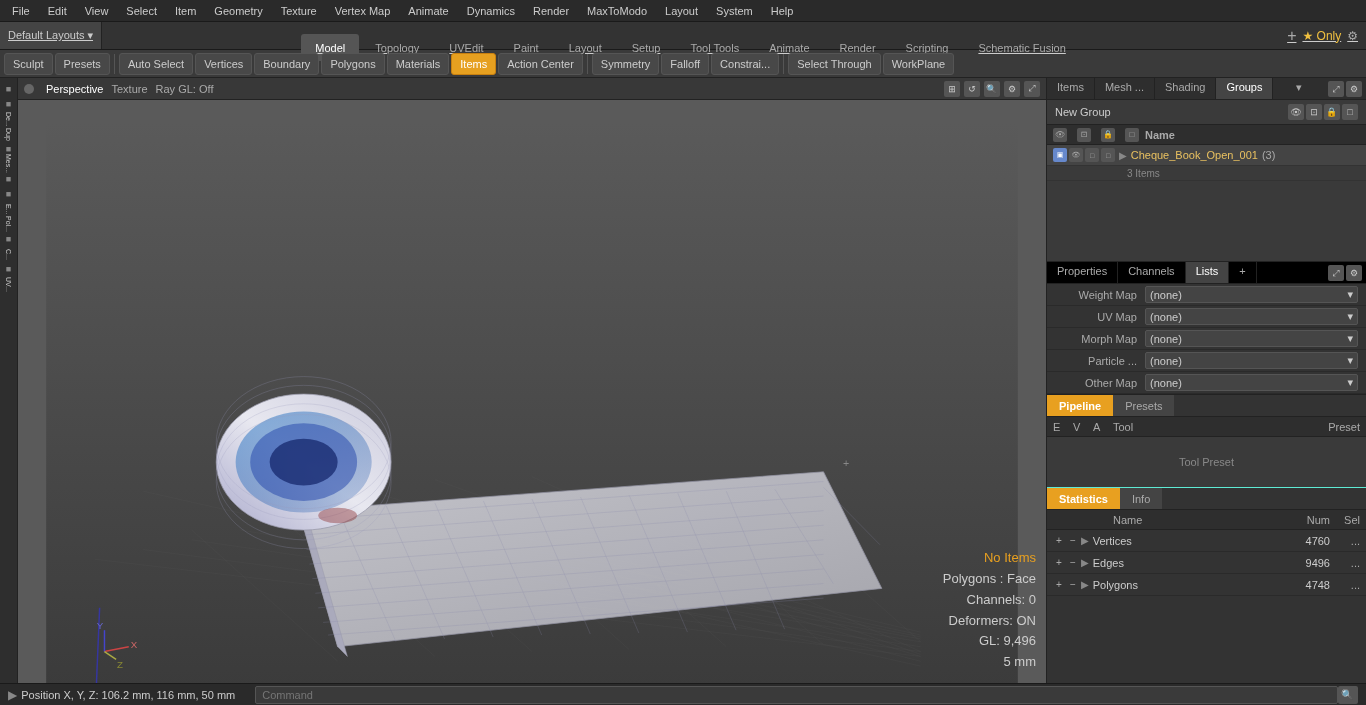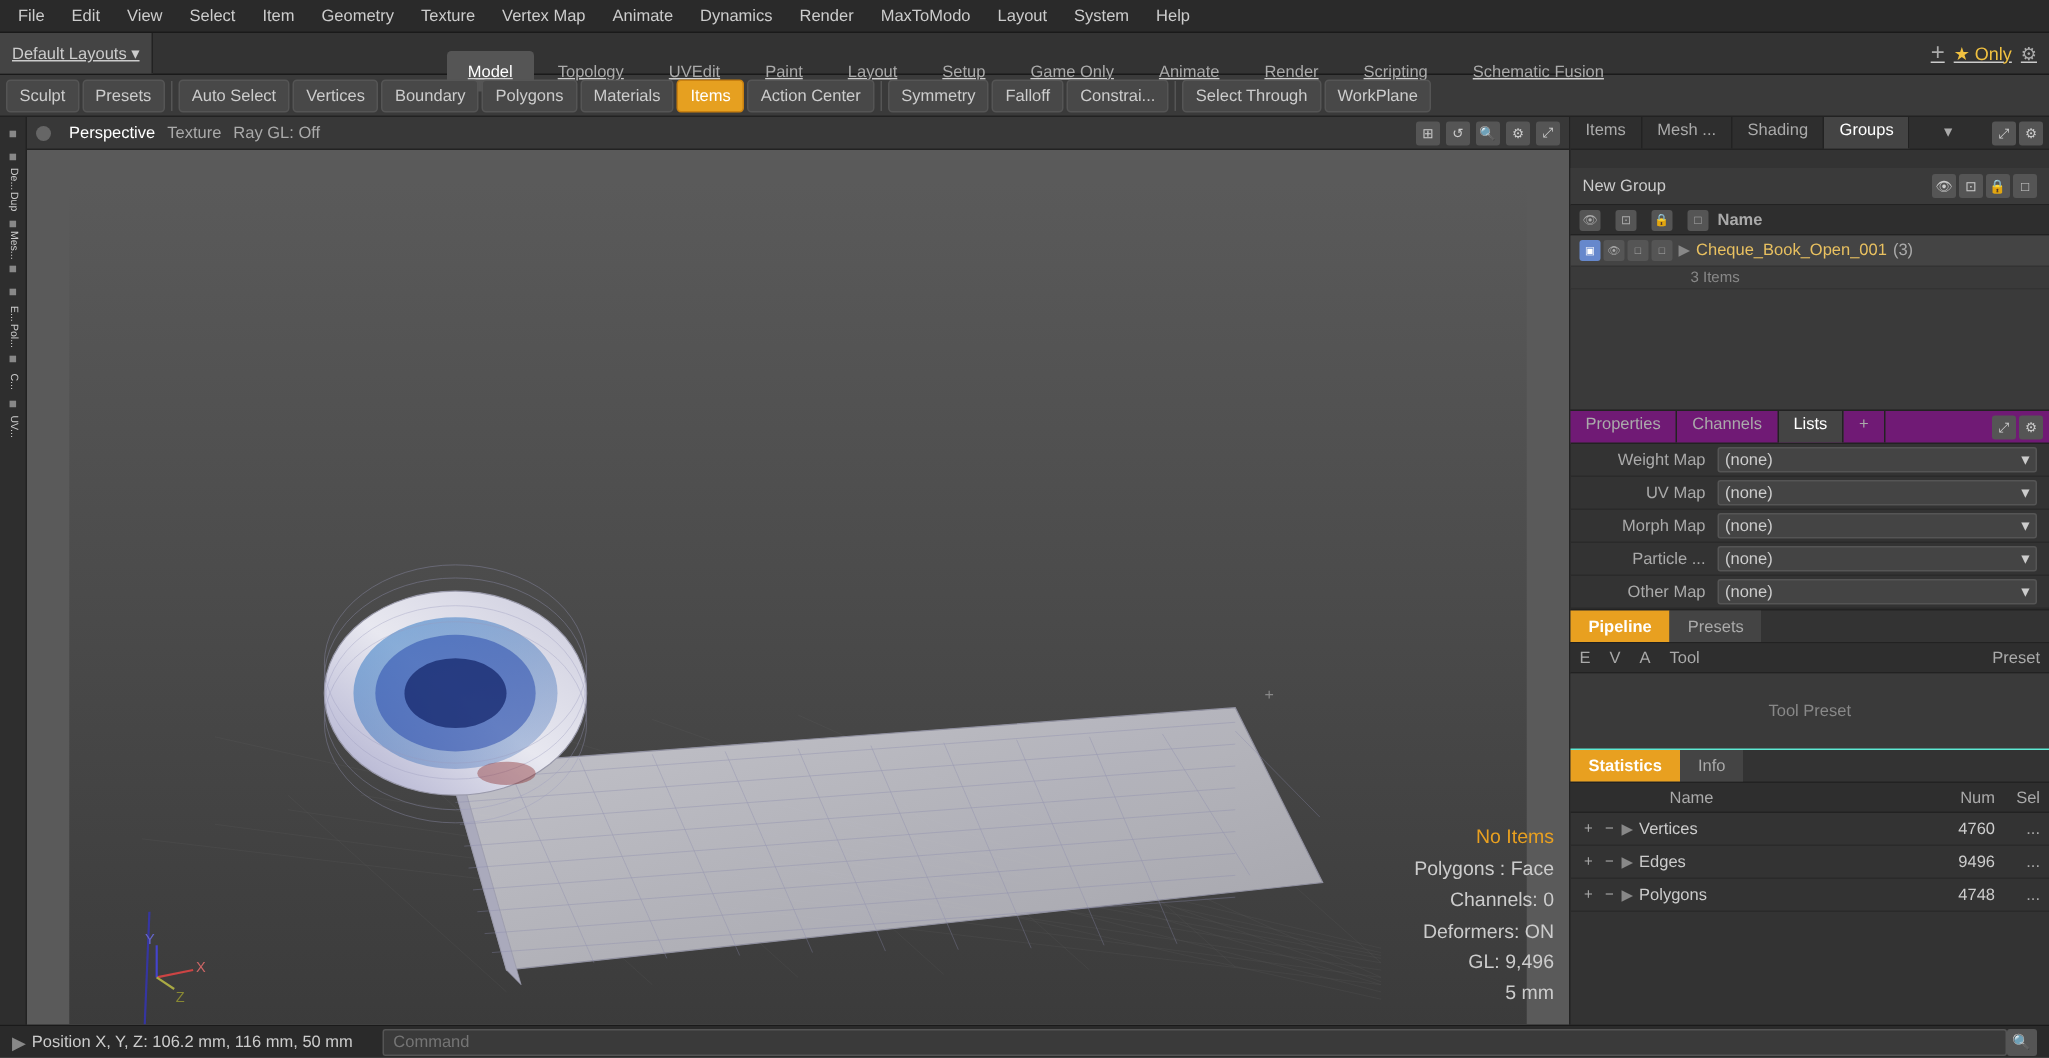--- a/index.html
+++ b/index.html
@@ -48,42 +48,42 @@
     
     #right-panel { width: 320px; background: #333; border-left: 1px solid #222; display: flex; flex-direction: column; }
 
     
     .panel-tabs { display: flex; height: 22px; background: #2e2e2e; border-bottom: 1px solid #222; }
     .panel-tab { padding: 3px 10px; color: #aaa; font-size: 11px; cursor: pointer; border-right: 1px solid #222; }
     .panel-tab.active { background: #444; color: #fff; }
     .panel-tab-more { padding: 3px 6px; color: #aaa; font-size: 11px; cursor: pointer; margin-left: auto; }
 
     
-    #groups-panel { flex: 0 0 auto; margin-top: 12px; }
+    #groups-panel { flex: 0 0 auto; }
     .groups-header { display: flex; align-items: center; justify-content: space-between; padding: 4px 8px; background: #3a3a3a; border-bottom: 1px solid #222; }
     .groups-icons { display: flex; gap: 2px; }
     .group-icon-btn { width: 16px; height: 16px; background: #555; border-radius: 2px; display: flex; align-items: center; justify-content: center; cursor: pointer; font-size: 9px; color: #ccc; }
 
     
     .group-list-header { display: flex; align-items: center; padding: 2px 6px; background: #2e2e2e; border-bottom: 1px solid #222; height: 20px; }
     .col-icons { display: flex; gap: 10px; margin-right: 6px; }
     .col-icon { width: 14px; height: 14px; background: #555; border-radius: 2px; font-size: 8px; color: #aaa; display: flex; align-items: center; justify-content: center; cursor: pointer; }
     .col-name { color: #aaa; font-size: 11px; font-weight: bold; }
 
     .group-item { display: flex; align-items: center; padding: 3px 6px; background: #444; border-bottom: 1px solid #333; cursor: pointer; }
     .group-item-icons { display: flex; gap: 2px; margin-right: 4px; }
     .group-item-icon { width: 14px; height: 14px; background: #555; border-radius: 2px; font-size: 7px; color: #aaa; display: flex; align-items: center; justify-content: center; }
     .group-item-arrow { color: #888; margin-right: 4px; font-size: 10px; }
     .group-item-name { color: #e8c060; font-size: 11px; }
     .group-item-count { color: #aaa; font-size: 11px; margin-left: 4px; }
     .group-item-subitems { color: #888; font-size: 10px; padding-left: 30px; }
 
     
     #properties-panel { border-top: 1px solid #222; flex: 0 0 auto; }
-    .props-tabs { display: flex; height: 22px; background: #701a75; border-bottom: 1px solid #222; }
+    .props-tabs { display: flex; height: 22px; background: #000000; border-bottom: 1px solid #222; }
     .props-tab { padding: 3px 10px; color: #aaa; font-size: 11px; cursor: pointer; border-right: 1px solid #222; }
     .props-tab.active { background: #444; color: #fff; }
     .props-row { display: flex; align-items: center; padding: 3px 8px; border-bottom: 1px solid #2a2a2a; height: 22px; }
     .props-label { width: 90px; color: #aaa; font-size: 11px; text-align: right; padding-right: 8px; }
     .props-dropdown { flex: 1; background: #444; padding: 1px 4px; border-radius: 2px; color: #ccc; font-size: 11px; border: 1px solid #555; display: flex; align-items: center; justify-content: space-between; cursor: pointer; }
 
     
     #pipeline-panel { flex: 0 0 auto; border-top: 1px solid #222; }
     .pipeline-header { display: flex; align-items: center; height: 22px; border-bottom: 1px solid #222; }
     .pipeline-title-btn { background: #e8a020; color: #fff; padding: 3px 12px; font-size: 11px; font-weight: bold; height: 100%; display: flex; align-items: center; cursor: pointer; }
@@ -150,21 +150,21 @@
 
 <div id="layouts-bar">
   <div class="layout-dropdown">Default Layouts ▾</div>
   <div class="layout-tabs">
     <div class="layout-tab active">Model</div>
     <div class="layout-tab">Topology</div>
     <div class="layout-tab">UVEdit</div>
     <div class="layout-tab">Paint</div>
     <div class="layout-tab">Layout</div>
     <div class="layout-tab">Setup</div>
-    <div class="layout-tab">Game Only</div>
+    <div class="layout-tab">Tool Tools</div>
     <div class="layout-tab">Animate</div>
     <div class="layout-tab">Render</div>
     <div class="layout-tab">Scripting</div>
     <div class="layout-tab">Schematic Fusion</div>
   </div>
   <div class="layout-right">
     <div class="plus-btn">+</div>
     <div class="star-btn">★ Only</div>
     <div class="settings-btn">⚙</div>
   </div>

